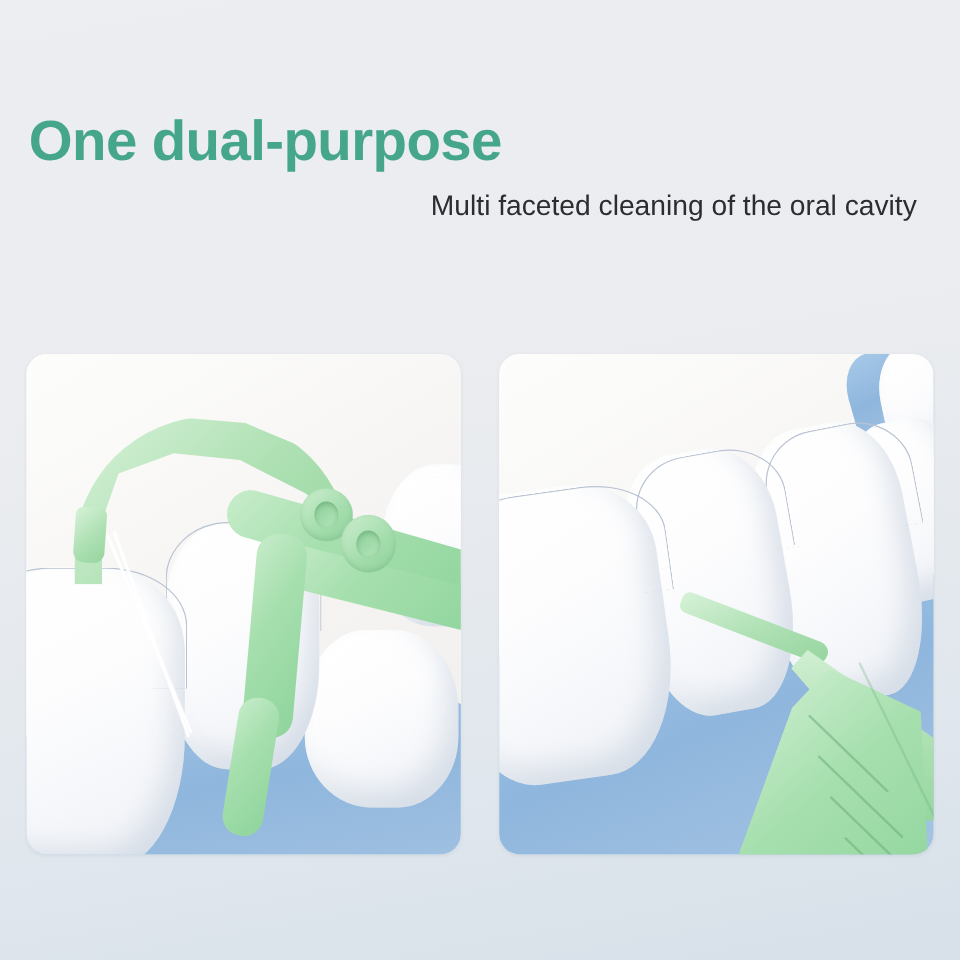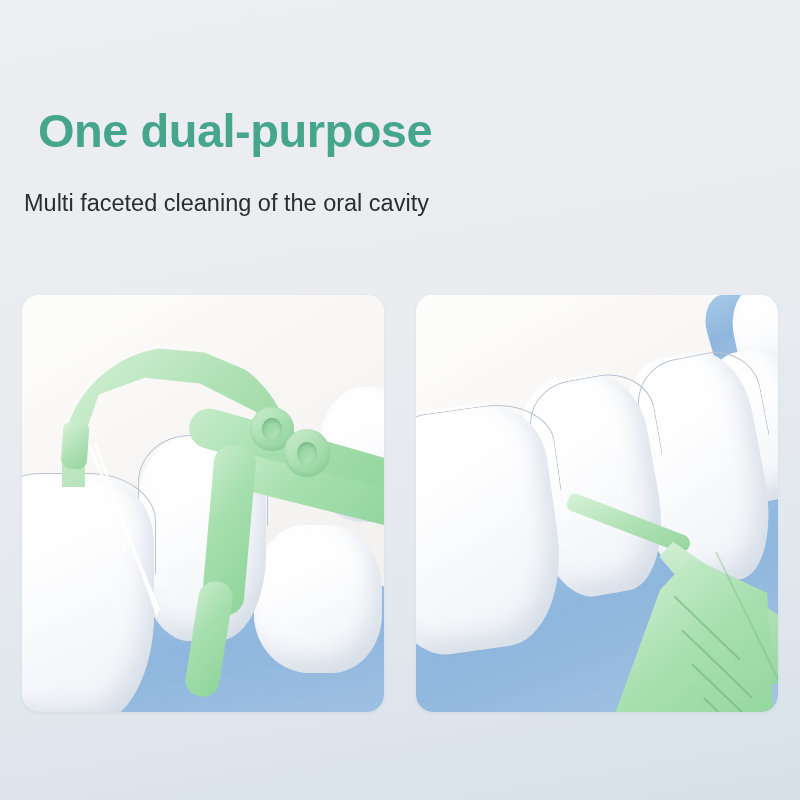--- a/index.html
+++ b/index.html
@@ -23,30 +23,31 @@
   }
 
   
   .text-block {
     position: absolute;
     left: 24px;
     top: 88px;
     width: 740px;
   }
   .headline {
-    margin: 14px;
+    margin: 0;
     font-size: 47px;
     line-height: 58px;
     font-weight: bold;
     letter-spacing: -0.5px;
     color: #45a68c;
     white-space: nowrap;
   }
   .sub-lines {
-    margin-top: 28px;
+    margin-top: 10px;
+    text-align: right;
   }
   .subline {
     font-size: 23.5px;
     line-height: 31px;
     color: #2c2d2f;
     white-space: nowrap;
   }
 
   
   .panels {

